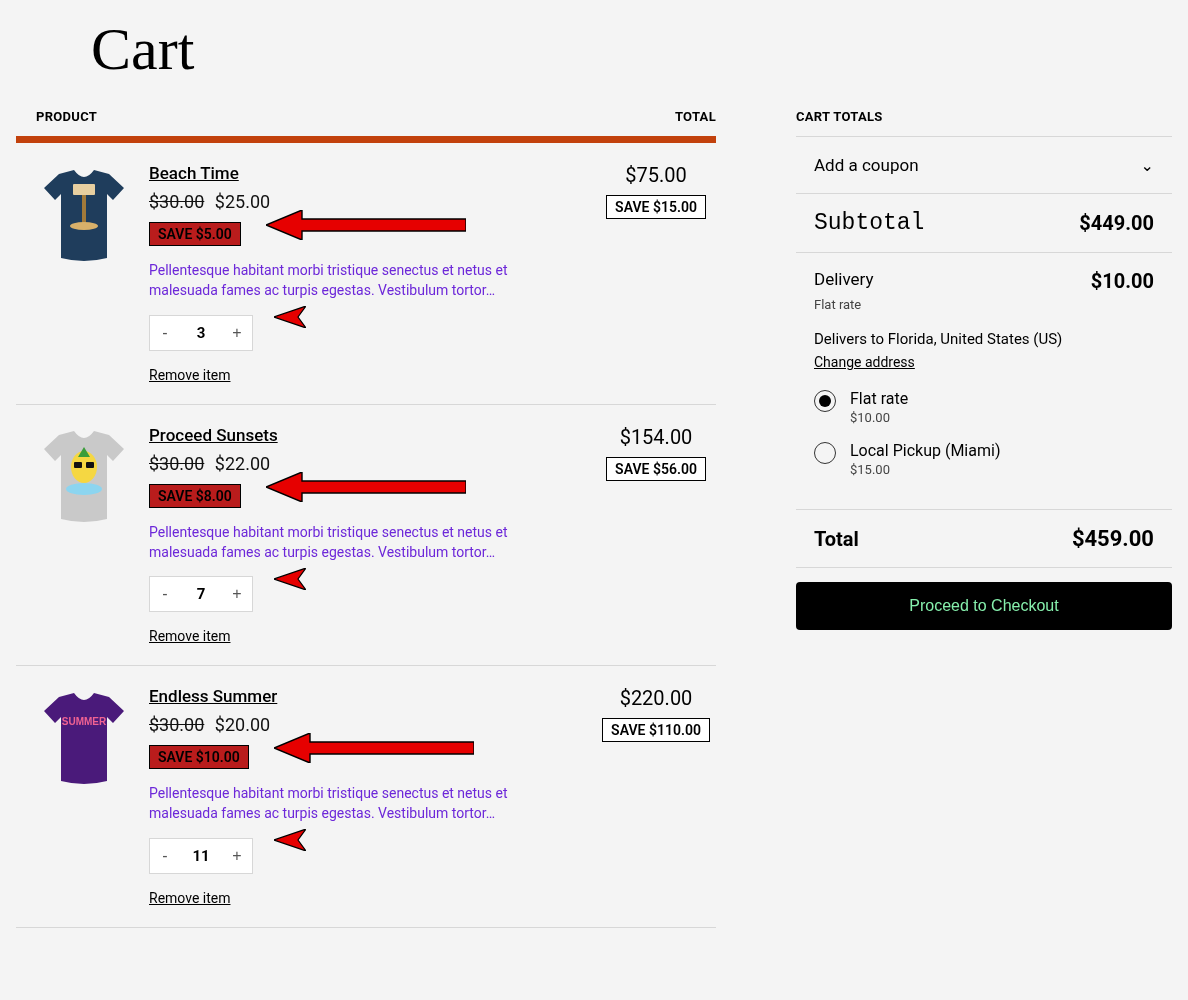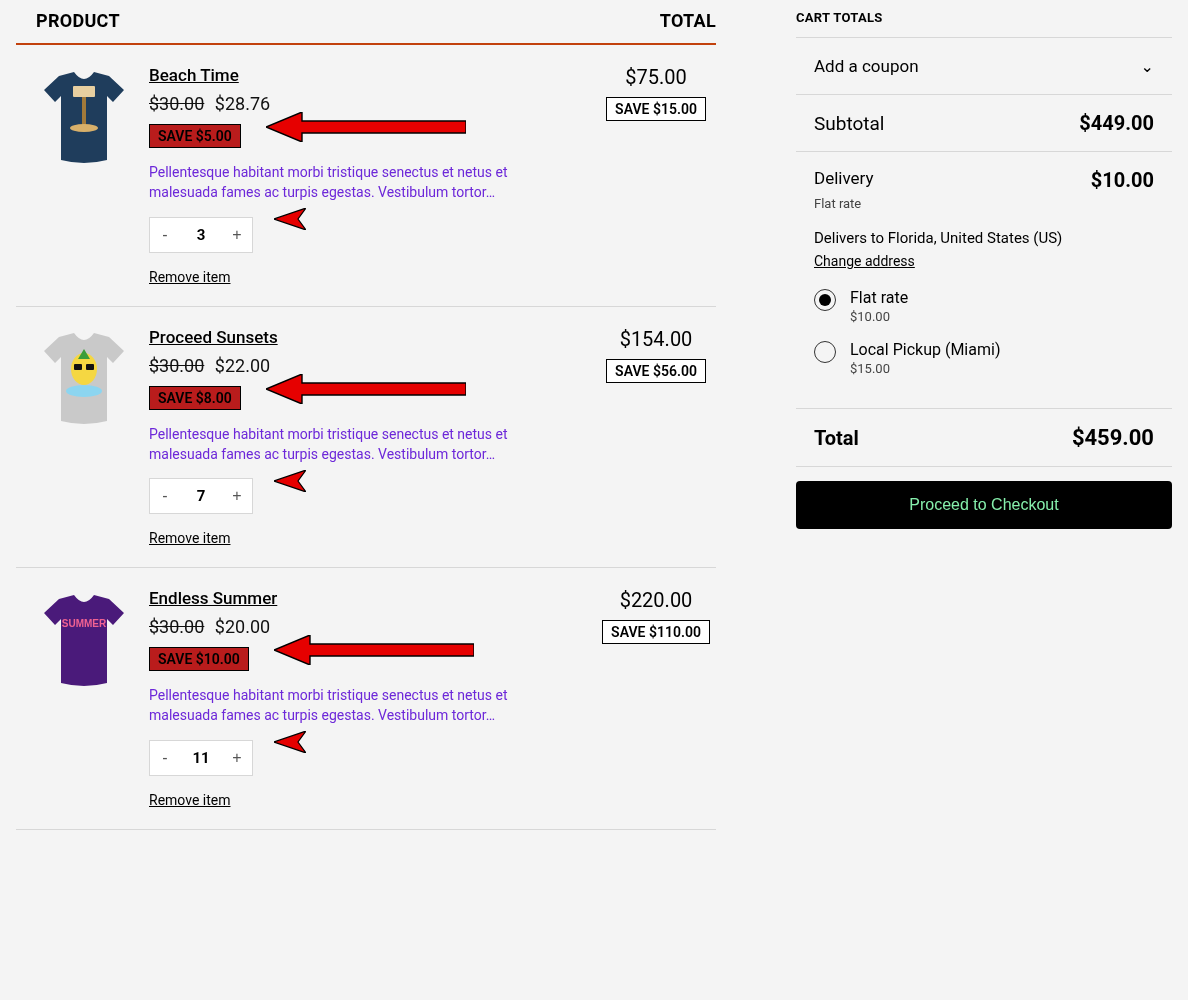--- a/index.html
+++ b/index.html
@@ -19,22 +19,22 @@
     margin: 5px 0 25px 75px;
     color: #000;
   }
   .columns { display: flex; gap: 80px; }
   .cart-col { flex: 0 0 700px; }
   .totals-col { flex: 1; }
 
   .cart-header {
     display: flex; justify-content: space-between;
     padding: 0 0 12px 20px;
-    font-size: 18px; font-weight: 700; letter-spacing: .3px;
-    border-bottom: 2px solid #c2410c;
+    font-size: 13px; font-weight: 700; letter-spacing: .3px;
+    border-bottom: 7px solid #c2410c;
   }
   .cart-row {
     display: flex; gap: 18px;
     padding: 20px 0 20px 20px;
     border-bottom: 1px solid #d7d7d7;
     position: relative;
   }
   .thumb { width: 95px; height: 105px; flex: 0 0 95px; display:flex; align-items:center; justify-content:center;}
   .thumb svg { width: 90px; height: 100px; }
   .row-main { flex: 1; }
@@ -80,21 +80,21 @@
   .totals-box { border-top:1px solid #d7d7d7; }
   .coupon {
     display:flex; justify-content:space-between; align-items:center;
     padding:18px 18px; border-bottom:1px solid #d7d7d7; font-size:17px;
     cursor:pointer;
   }
   .totals-line, .delivery-block, .total-line {
     padding:16px 18px; border-bottom:1px solid #d7d7d7;
   }
   .totals-line, .total-line { display:flex; justify-content:space-between; align-items:center; }
-  .totals-line .label { font-size:19px; }
+  .totals-line .label { font-size:23px;font-family:Liberation Mono, monospace; }
   .totals-line .amount { font-size:20px; font-weight:700; }
   .total-line .label { font-size:20px; font-weight:700; }
   .total-line .amount { font-size:22px; font-weight:700; }
 
   .delivery-block { position:relative; }
   .delivery-top { display:flex; justify-content:space-between; }
   .delivery-top .label { font-size:17px; }
   .delivery-top .amount { font-size:20px; font-weight:700; }
   .flatrate-sub { font-size:13px; color:#444; margin-top:4px; }
   .delivers { font-size:15px; margin-top:18px; }
@@ -114,20 +114,21 @@
   .checkout-btn {
     margin-top:14px; width:100%; background:#000; color:#86efac; border:none;
     padding:15px 0; font-size:16px; font-weight:500; border-radius:4px; cursor:pointer;
   }
   .chev { font-size:16px; }
 </style>
 </head>
 <body>
 
 <div class="page">
+  <h1 class="page-title">Cart</h1>
 
   <div class="columns">
 
     <div class="cart-col">
       <div class="cart-header">
         <span>PRODUCT</span>
         <span>TOTAL</span>
       </div>
 
       <div class="cart-row">
@@ -136,21 +137,21 @@
               <path fill="#1f3d5c" d="M20 8 L35 4 Q45 18 55 4 L70 8 L85 22 L74 34 L68 28 L68 92 Q45 98 22 92 L22 28 L16 34 L5 22 Z"></path>
               <rect x="34" y="18" width="22" height="11" rx="1" fill="#e7cfa0"></rect>
               <rect x="43" y="29" width="4" height="28" fill="#a27a3a"></rect>
               <ellipse cx="45" cy="60" rx="14" ry="4" fill="#d8b06a"></ellipse>
             </svg>
         </div>
         <div class="row-main">
           <a class="prod-name">Beach Time</a>
           <div class="price-line">
             <span class="orig">$30.00</span>
-            <span class="sale">$28.76</span>
+            <span class="sale">$25.00</span>
           </div>
           <span class="badge">SAVE $5.00</span>
           <div class="arrow-long" style="left:250px; top:67px;">
             <svg viewBox="0 0 200 30">
                 <polygon points="0,15 36,0 36,9 200,9 200,21 36,21 36,30" fill="#e60000" stroke="#000" stroke-width="1.4"></polygon>
               </svg>
           </div>
           <p class="desc">Pellentesque habitant morbi tristique senectus et netus et malesuada fames ac turpis egestas. Vestibulum tortor…</p>
           <div class="qty">
             <button>-</button>

